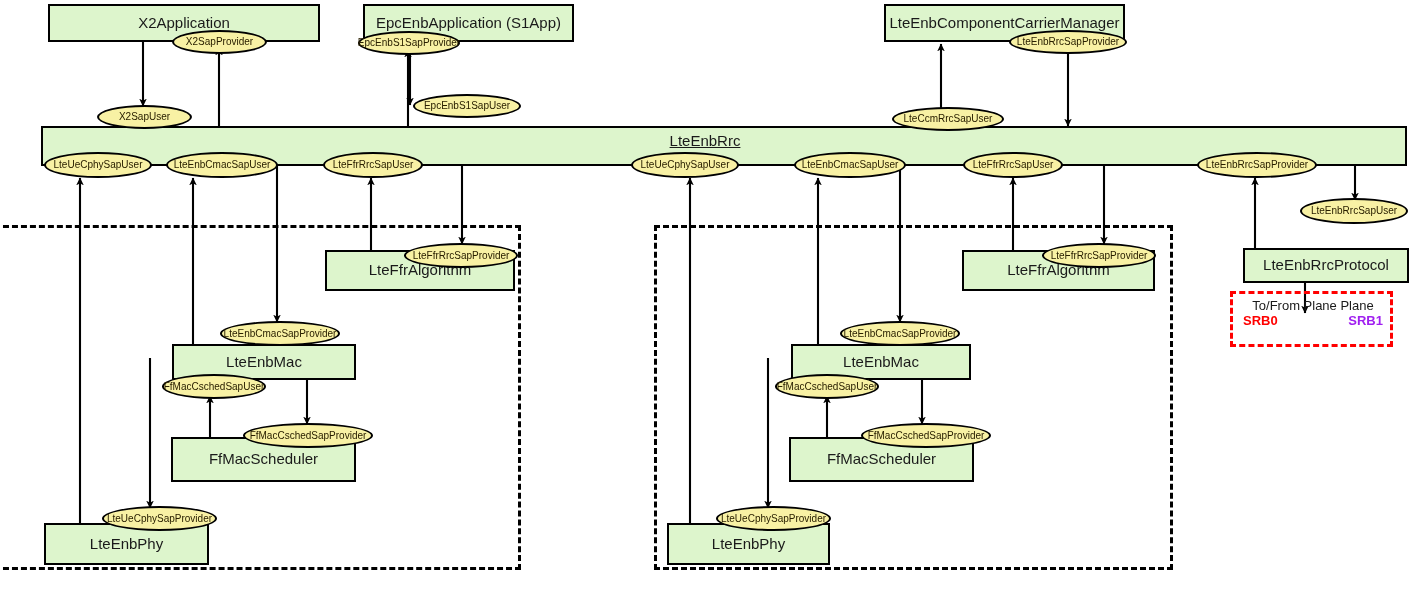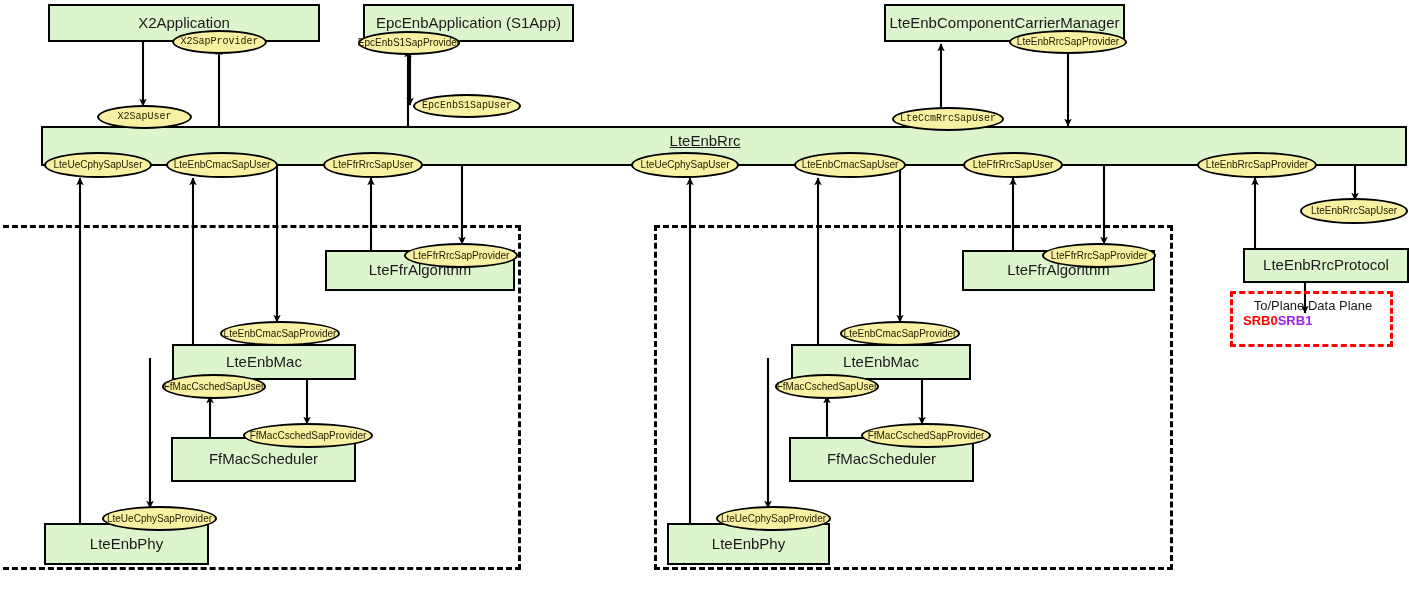--- a/index.html
+++ b/index.html
@@ -6,28 +6,28 @@
   html,body{margin:0;padding:0;background:#ffffff;}
   body{font-family:"Liberation Sans","DejaVu Sans",sans-serif;}
   #stage{position:relative;width:1409px;height:589px;overflow:hidden;background:#fff;}
   #svg-layer{position:absolute;left:0;top:0;width:1409px;height:589px;}
   .node{position:absolute;box-sizing:border-box;background:#ddf5cc;border:2px solid #000;
         display:flex;align-items:center;justify-content:center;text-align:left;
         color:#1a1a1a;font-size:15px;line-height:1.1;z-index:5;}
   .sap{position:absolute;box-sizing:border-box;background:#f8f1a4;border:2px solid #000;
        border-radius:50%;display:flex;align-items:center;justify-content:center;
        text-align:center;color:#2a2000;font-size:10px;line-height:1;z-index:9;white-space:nowrap;}
-  .sap.big{font-size:10px;font-family:Liberation Mono, monospace;}
+  .sap.big{font-size:10px;}
   .rrcbar{position:absolute;box-sizing:border-box;background:#ddf5cc;border:2px solid #000;
           z-index:4;}
   .rrcbar-label{position:absolute;z-index:6;font-size:15px;color:#1a1a1a;text-align:center;}
   .dashbox{position:absolute;box-sizing:border-box;border:3px dashed #000;z-index:1;background:transparent;}
   .srbbox{position:absolute;box-sizing:border-box;border:3px dashed #ff0000;z-index:2;background:transparent;}
   .srb-text{position:absolute;z-index:8;text-align:center;font-size:13px;color:#1a1a1a;line-height:1.15;}
-  .srb-row{display:flex;font-weight:bold;font-size:13px;}
+  .srb-row{display:flex;justify-content:space-between;font-weight:bold;font-size:13px;}
   .srb0{color:#ff0000;}
   .srb1{color:#a020f0;}
 </style>
 </head>
 <body>
 
 <div id="stage">
 
   <svg id="svg-layer" viewBox="0 0 1409 589" xmlns="http://www.w3.org/2000/svg">
     <defs>
@@ -143,21 +143,21 @@
 
   <div class="sap" style="left:1300px;top:198px;width:108px;height:26px;">
     <span>LteEnbRrcSapUser</span>
   </div>
   <div class="node" style="left:1243px;top:248px;width:166px;height:35px;">
     <span>LteEnbRrcProtocol</span>
   </div>
 
   <div class="srbbox" style="left:1230px;top:291px;width:163px;height:56px;"></div>
   <div class="srb-text" style="left:1243px;top:299px;width:140px;">
-    <div>To/Plane Data Plane</div>
+    <div>To/From Plane Plane</div>
     <div class="srb-row">
       <span class="srb0">SRB0</span>
       <span class="srb1">SRB1</span>
     </div>
   </div>
 
   <div class="node" style="left:325px;top:250px;width:190px;height:41px;">
     <span>LteFfrAlgorithm</span>
   </div>
   <div class="sap" style="left:404px;top:243px;width:114px;height:25px;">

